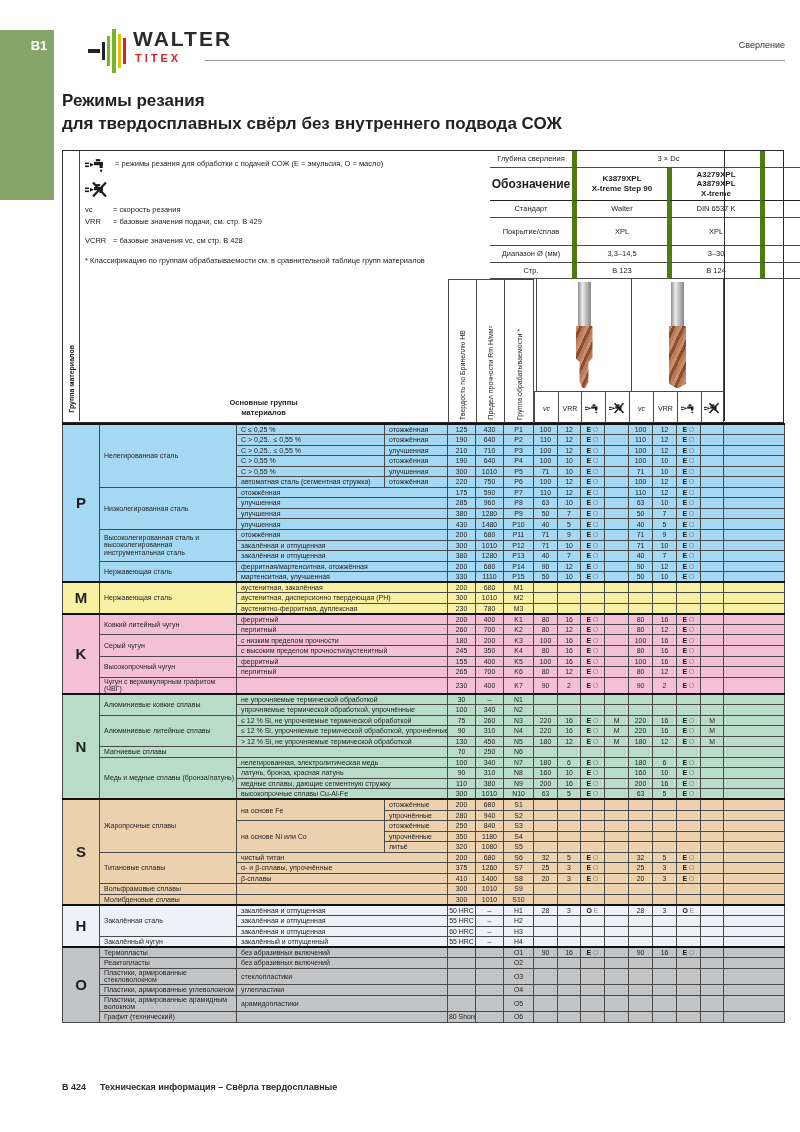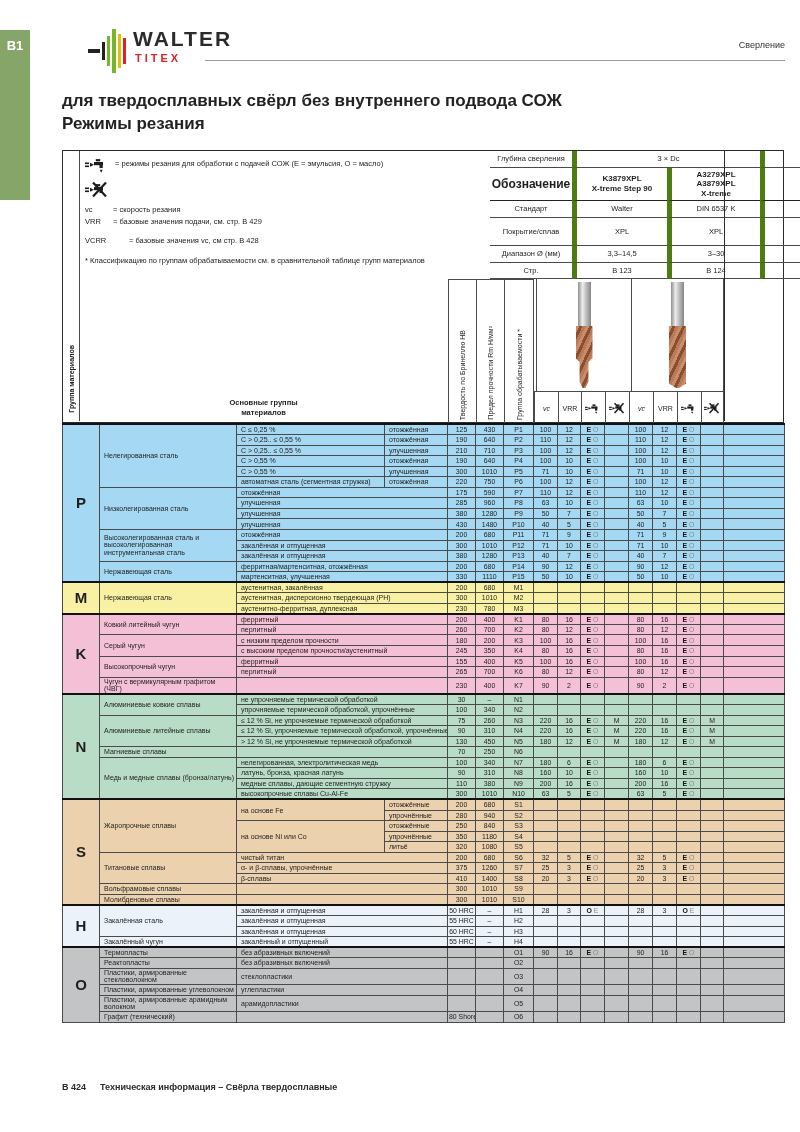--- a/index.html
+++ b/index.html
@@ -1,19 +1,19 @@
 <!DOCTYPE html>
 <html><head>
 <meta charset="utf-8">
 <style>
   html,body{margin:0;padding:0;background:#e9e9e9;}
   #page{position:relative;width:800px;height:1132px;background:#ffffff;overflow:hidden;
         font-family:"Liberation Sans","DejaVu Sans",sans-serif;color:#1e1e1e;}
   
-  #tab{position:absolute;left:0;top:30px;width:30px;height:170px;background:#85a569;}
+  #tab{position:absolute;left:0;top:30px;width:30px;height:170px;background:#85a569;padding-left:24px;}
   #tab .tab-lbl{display:block;text-align:center;margin-top:8px;color:#fff;font-weight:bold;font-size:13px;}
   #logo{position:absolute;left:88px;top:28px;display:flex;align-items:flex-start;}
   .bars{display:flex;align-items:center;height:46px;margin-right:5px;}
   .bars i{display:block;margin-right:2px;}
   .b-dash{width:12px;height:4px;background:#222;}
   .b1{width:3px;height:18px;background:#222;}
   .b2{width:3px;height:30px;background:#76b72a;}
   .b3{width:4px;height:44px;background:#76b72a;}
   .b4{width:3px;height:34px;background:#e3c000;}
   .b5{width:3px;height:26px;background:#d8232a;}
@@ -115,22 +115,22 @@
     <span class="wordmarks">
       <span class="walter">WALTER</span>
       <span class="titex">TITEX</span>
     </span>
   </div>
 
   <div id="hdr-right">Сверление</div>
   <div id="hdr-rule"></div>
 
   <div id="title">
+    <div>Режимы резания</div>
     <div>для твердосплавных свёрл без внутреннего подвода СОЖ</div>
-    <div>Режимы резания</div>
   </div>
 
   <div id="hz">
 
     <div class="vstrip">
       <span class="vtext">Группа материалов</span>
     </div>
 
     <div id="legend">
       <div class="lg-row">
@@ -165,21 +165,21 @@
         </span>
       </div>
       <div class="lg-kv">
         <span class="lg-k">vc</span>
         <span>= скорость резания</span>
       </div>
       <div class="lg-kv">
         <span class="lg-k">VRR</span>
         <span>= базовые значения подачи, см. стр. B 429</span>
       </div>
-      <div class="lg-kv" style="margin-top:9px;gap:16px;">
+      <div class="lg-kv" style="margin-top:9px;">
         <span class="lg-k">VCRR</span>
         <span>= базовые значения vc, см стр. B 428</span>
       </div>
       <div class="lg-note">* Классификацию по группам обрабатываемости см. в сравнительной таблице групп материалов</div>
     </div>
 
     <div id="spec">
       <div class="colA">Глубина сверления</div>
       <div style="grid-column:2 / span 2;">3 × Dc</div>
       <div></div>

